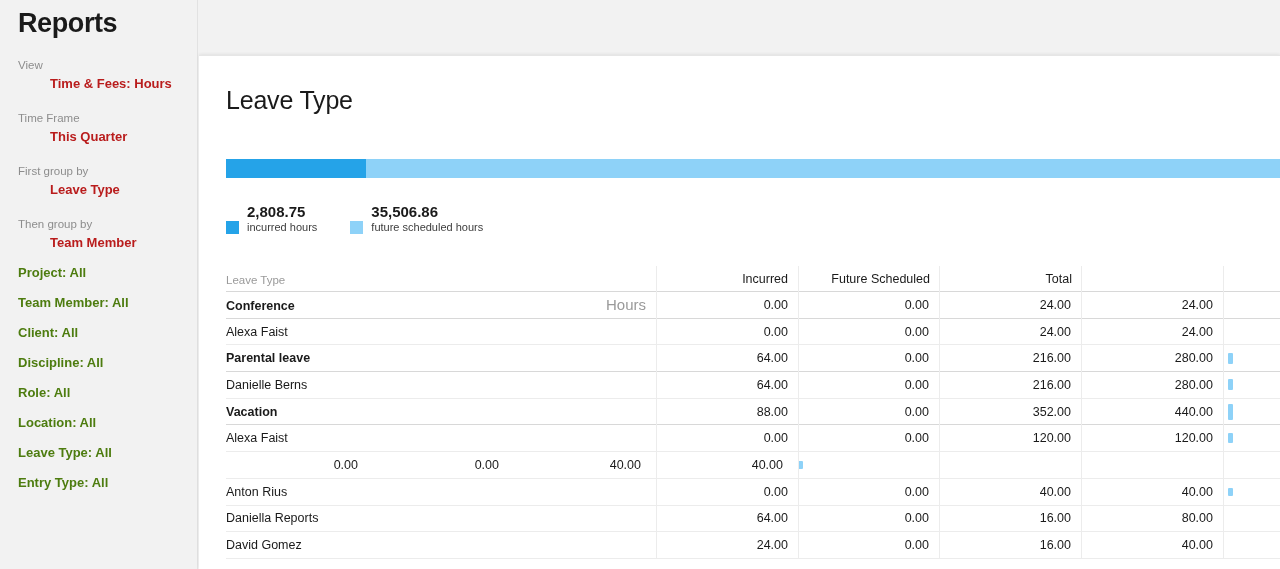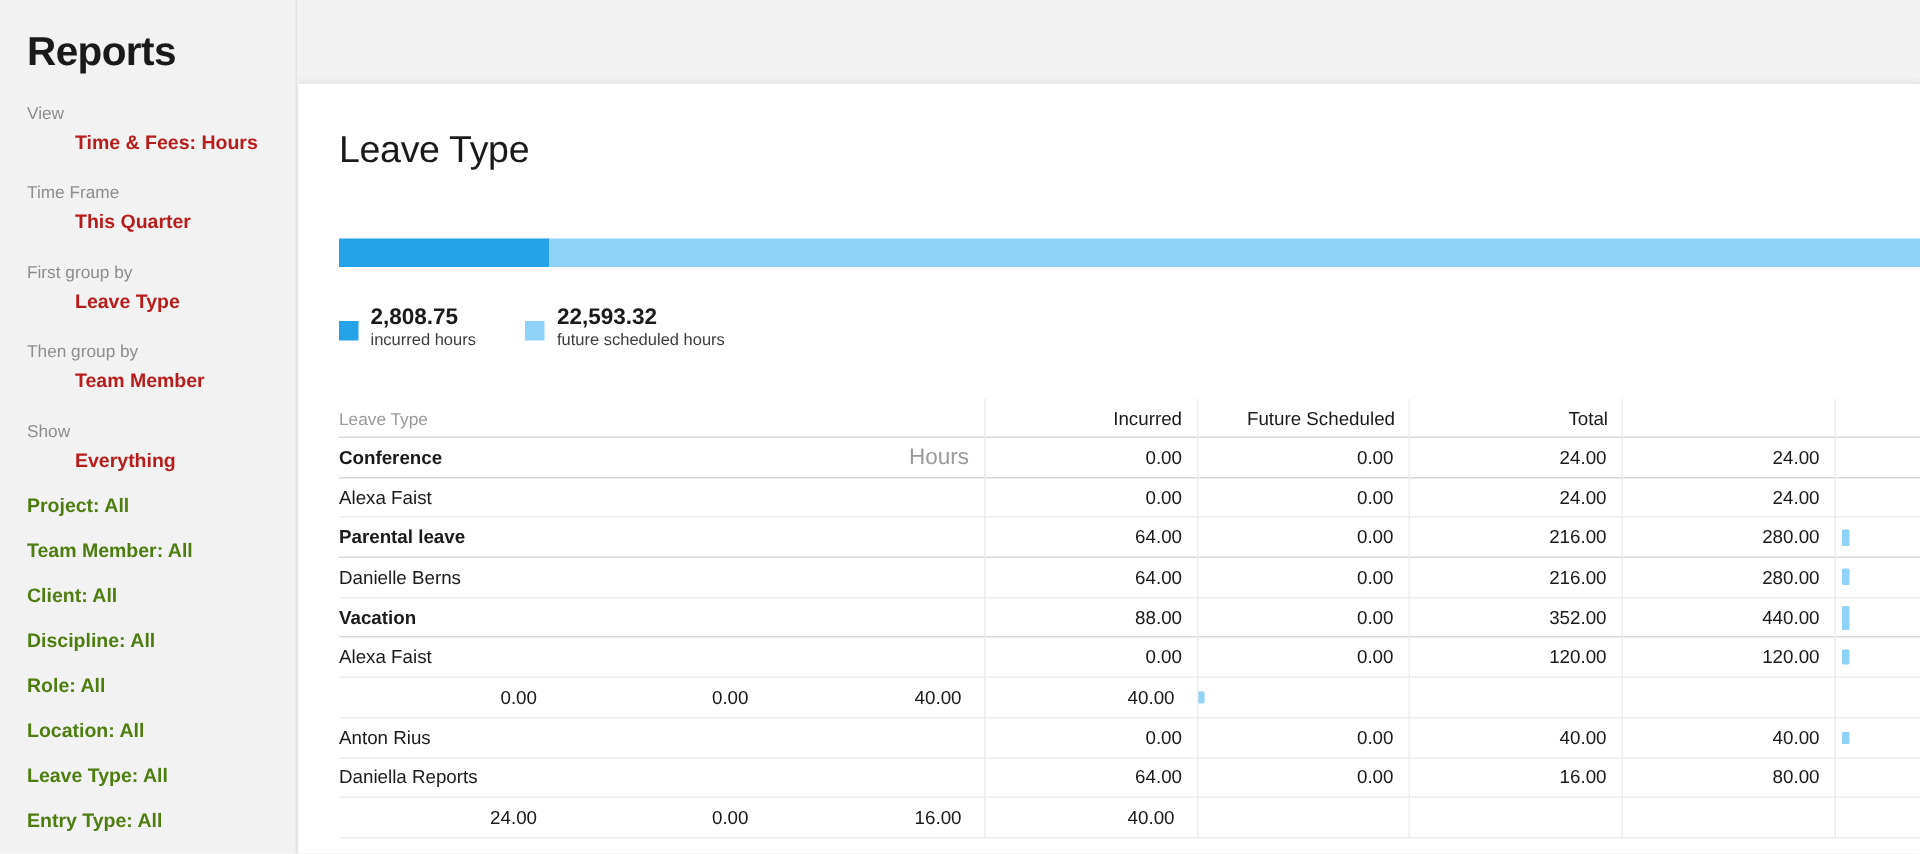--- a/index.html
+++ b/index.html
@@ -17,21 +17,21 @@
     position: absolute; left: 0; top: 0;
     width: 198px; height: 569px;
     background: #f2f2f2;
     border-right: 1px solid #e2e2e2;
     padding: 0 18px;
     overflow: hidden;
   }
   .page-title {
     font-size: 27px; font-weight: bold; color: #1a1a1a;
     letter-spacing: -0.4px;
-    margin-top: 19px;
+    margin-top: 8px;
   }
   .filter-group { margin-top: 19px; }
   .filter-label {
     font-size: 11.5px; color: #8d8d8d; font-weight: normal;
     line-height: 15px; margin-bottom: 2px;
   }
   .filter-value {
     font-size: 13px; color: #b91c1c; font-weight: bold;
     line-height: 17px;
     margin-left: 32px;
@@ -58,21 +58,21 @@
 
   
   .bar-wrap {
     margin-top: 44px; height: 19px; display: flex;
     width: 1135px;
   }
   .bar-seg { height: 19px; }
 
   
   .legend { display: flex; margin-top: 25px; gap: 33px; }
-  .legend-item { display: flex; gap: 8px; align-items: center; }
+  .legend-item { display: flex; gap: 8px; align-items: flex-end; }
   .legend-swatch {
     width: 13px; height: 13px; margin-top: 4px; flex: 0 0 auto;
   }
   .legend-val {
     font-size: 15px; font-weight: bold; color: #1a1a1a;
     line-height: 17px;
   }
   .legend-cap {
     font-size: 11px; color: #3d3d3d; line-height: 14px; margin-top: 0;
   }
@@ -125,24 +125,20 @@
           <div class="filter-label">Time Frame</div>
           <div class="filter-value">This Quarter</div>
         </div>
         <div class="filter-group">
           <div class="filter-label">First group by</div>
           <div class="filter-value">Leave Type</div>
         </div>
         <div class="filter-group">
           <div class="filter-label">Then group by</div>
           <div class="filter-value">Team Member</div>
-        </div>
-        <div class="filter-group">
-          <div class="filter-label">Show</div>
-          <div class="filter-value">Everything</div>
         </div>
       </div>
     <div id="simple-filters">
         <div class="filter-simple">Project: All</div>
         <div class="filter-simple">Team Member: All</div>
         <div class="filter-simple">Client: All</div>
         <div class="filter-simple">Discipline: All</div>
         <div class="filter-simple">Role: All</div>
         <div class="filter-simple">Location: All</div>
         <div class="filter-simple">Leave Type: All</div>
@@ -163,21 +159,21 @@
           <div class="legend-item">
             <span class="legend-swatch" style="background: rgb(37, 163, 232);"></span>
             <div>
               <div class="legend-val">2,808.75</div>
               <div class="legend-cap">incurred hours</div>
             </div>
           </div>
           <div class="legend-item">
             <span class="legend-swatch" style="background: rgb(142, 210, 248);"></span>
             <div>
-              <div class="legend-val">22,593.32</div>
+              <div class="legend-val">35,506.86</div>
               <div class="legend-cap">future scheduled hours</div>
             </div>
           </div>
         </div>
 
       <div class="table" id="table">
           <div class="trow header rule-dark">
             <div class="c-name c-hdr">Leave Type</div>
             <div class="c-num c1 c-hdr">Incurred</div>
             <div class="c-num c3 c-hdr">Future Scheduled</div>
@@ -278,20 +274,23 @@
             <div class="c-name">
               <span class="nm">Daniella Reports</span>
             </div>
             <div class="c-num c1">64.00</div>
             <div class="c-num c2">0.00</div>
             <div class="c-num c3">16.00</div>
             <div class="c-num c4">80.00</div>
             <div class="c-num c5" style="text-align: left;"></div>
           </div>
           <div class="trow rule">
+            <div class="c-name">
+              <span class="nm">David Gomez</span>
+            </div>
             <div class="c-num c1">24.00</div>
             <div class="c-num c2">0.00</div>
             <div class="c-num c3">16.00</div>
             <div class="c-num c4">40.00</div>
             <div class="c-num c5" style="text-align: left;"></div>
           </div>
           <div class="vline" style="left: 430px; height: 293px;"></div>
           <div class="vline" style="left: 572px; height: 293px;"></div>
           <div class="vline" style="left: 713px; height: 293px;"></div>
           <div class="vline" style="left: 855px; height: 293px;"></div>

